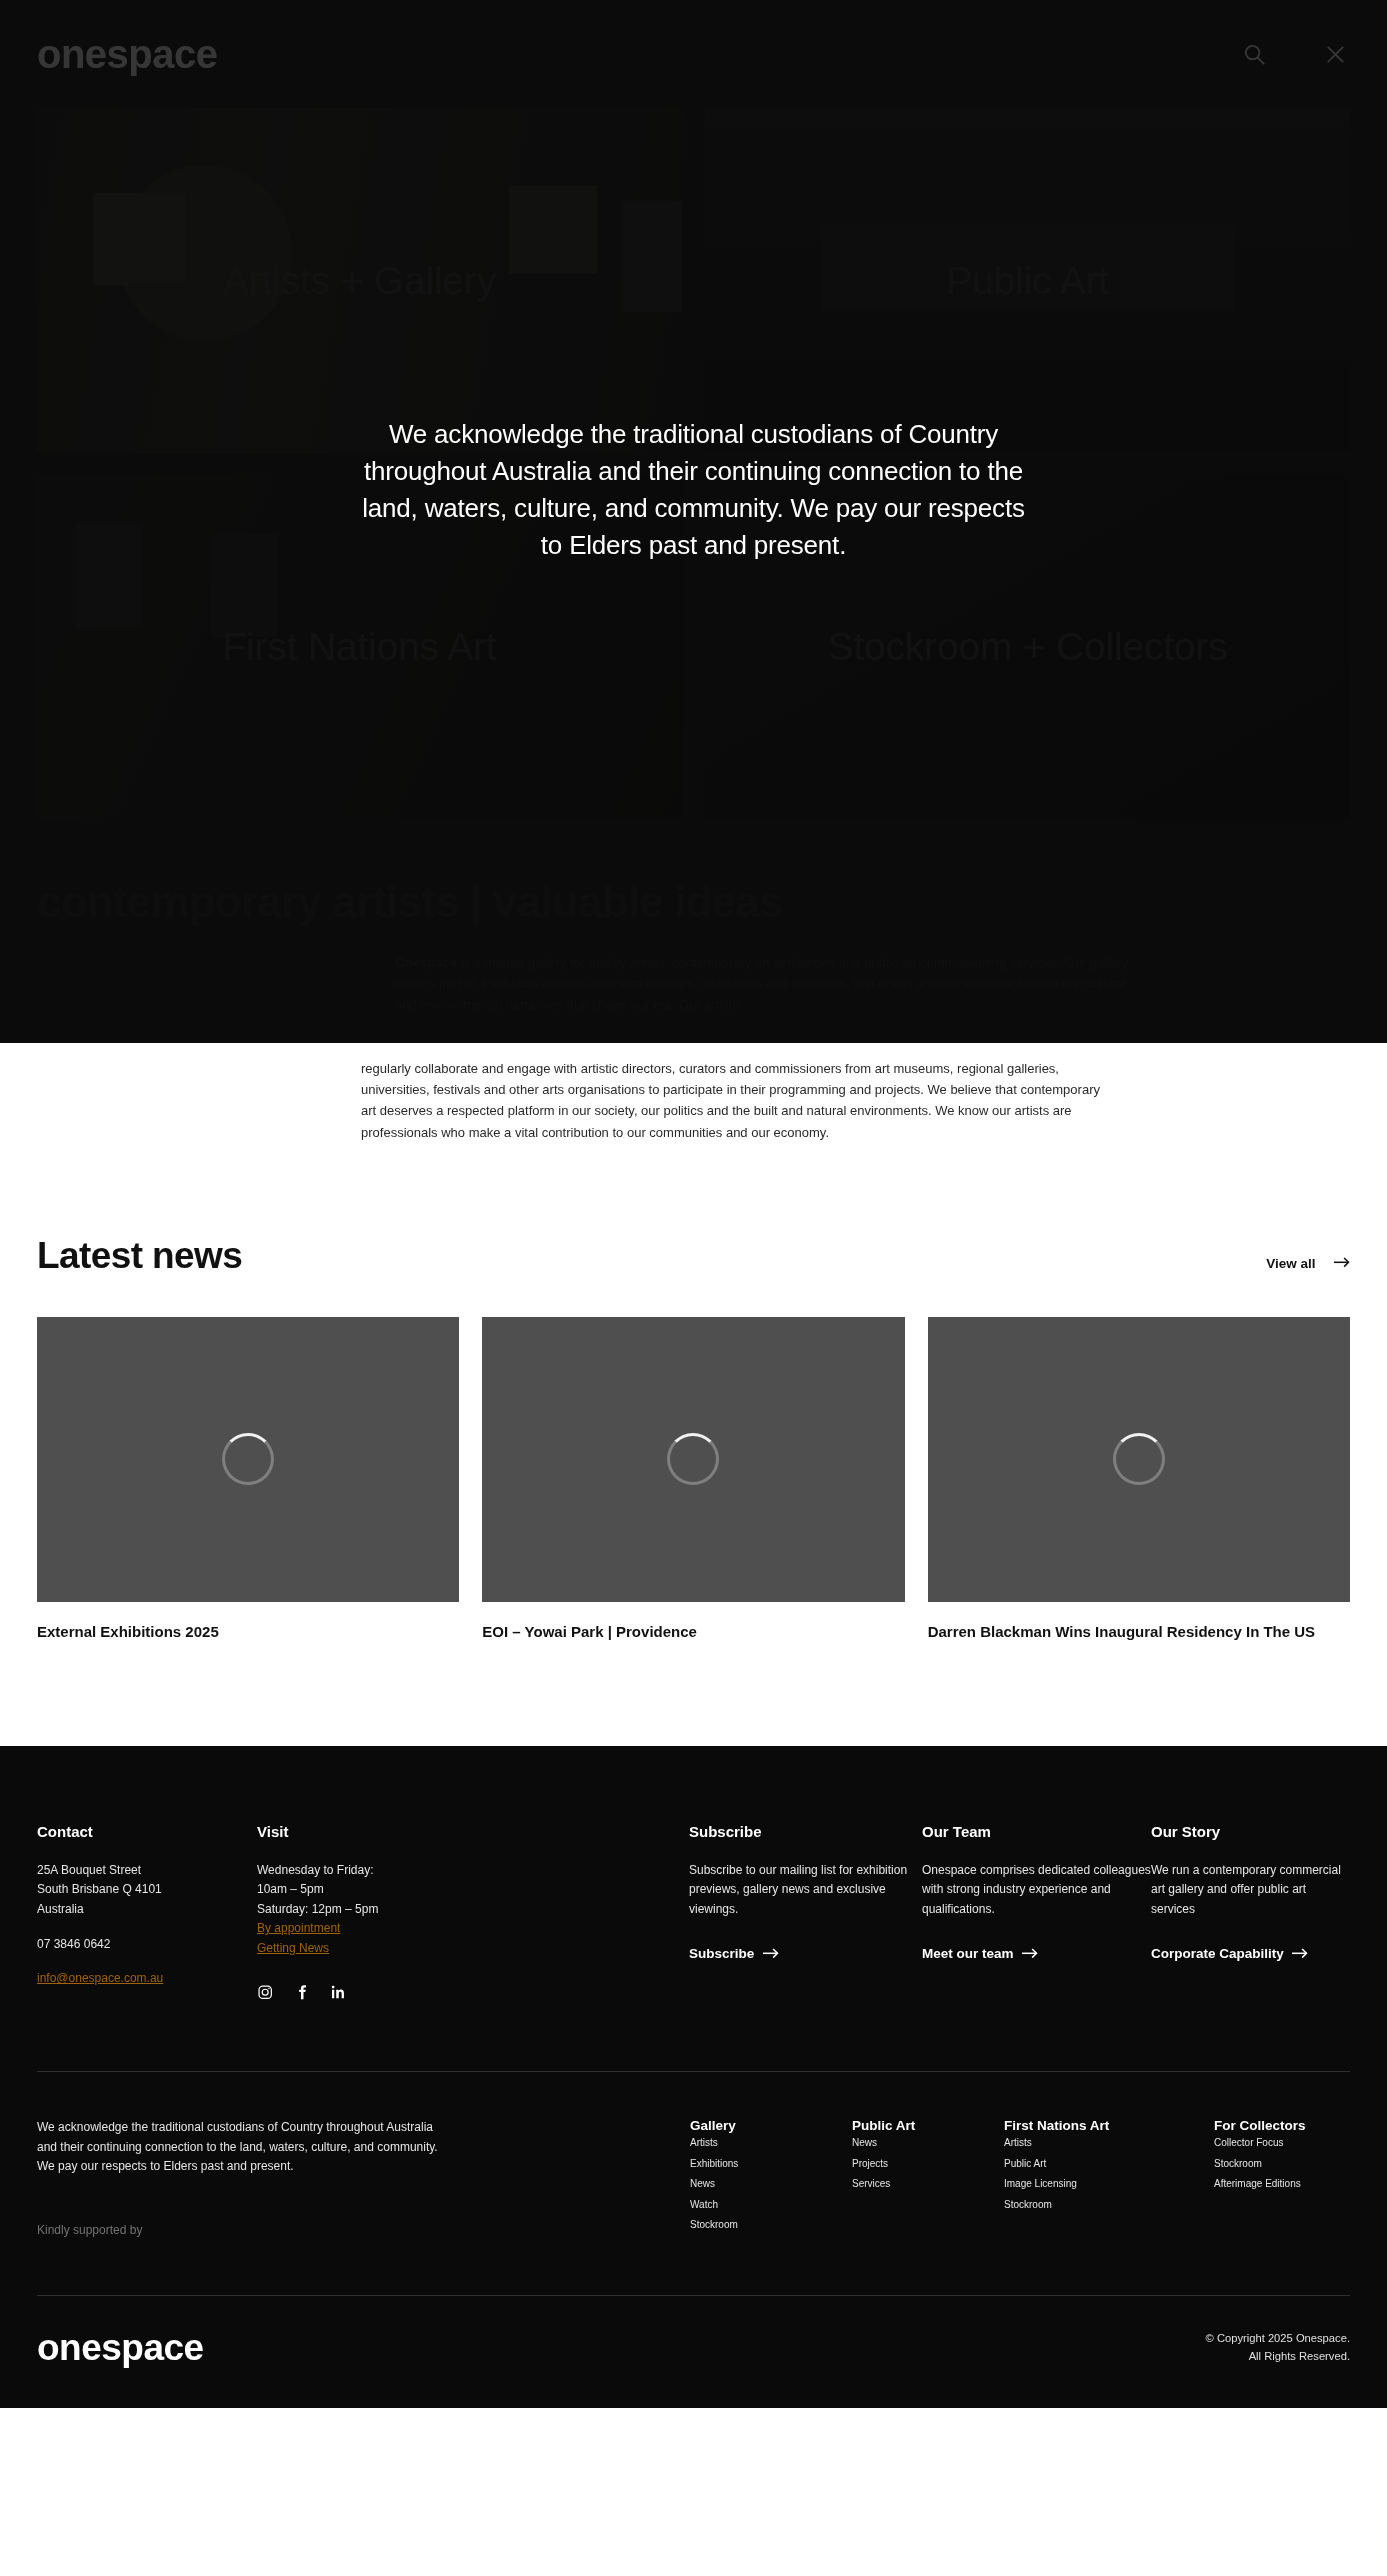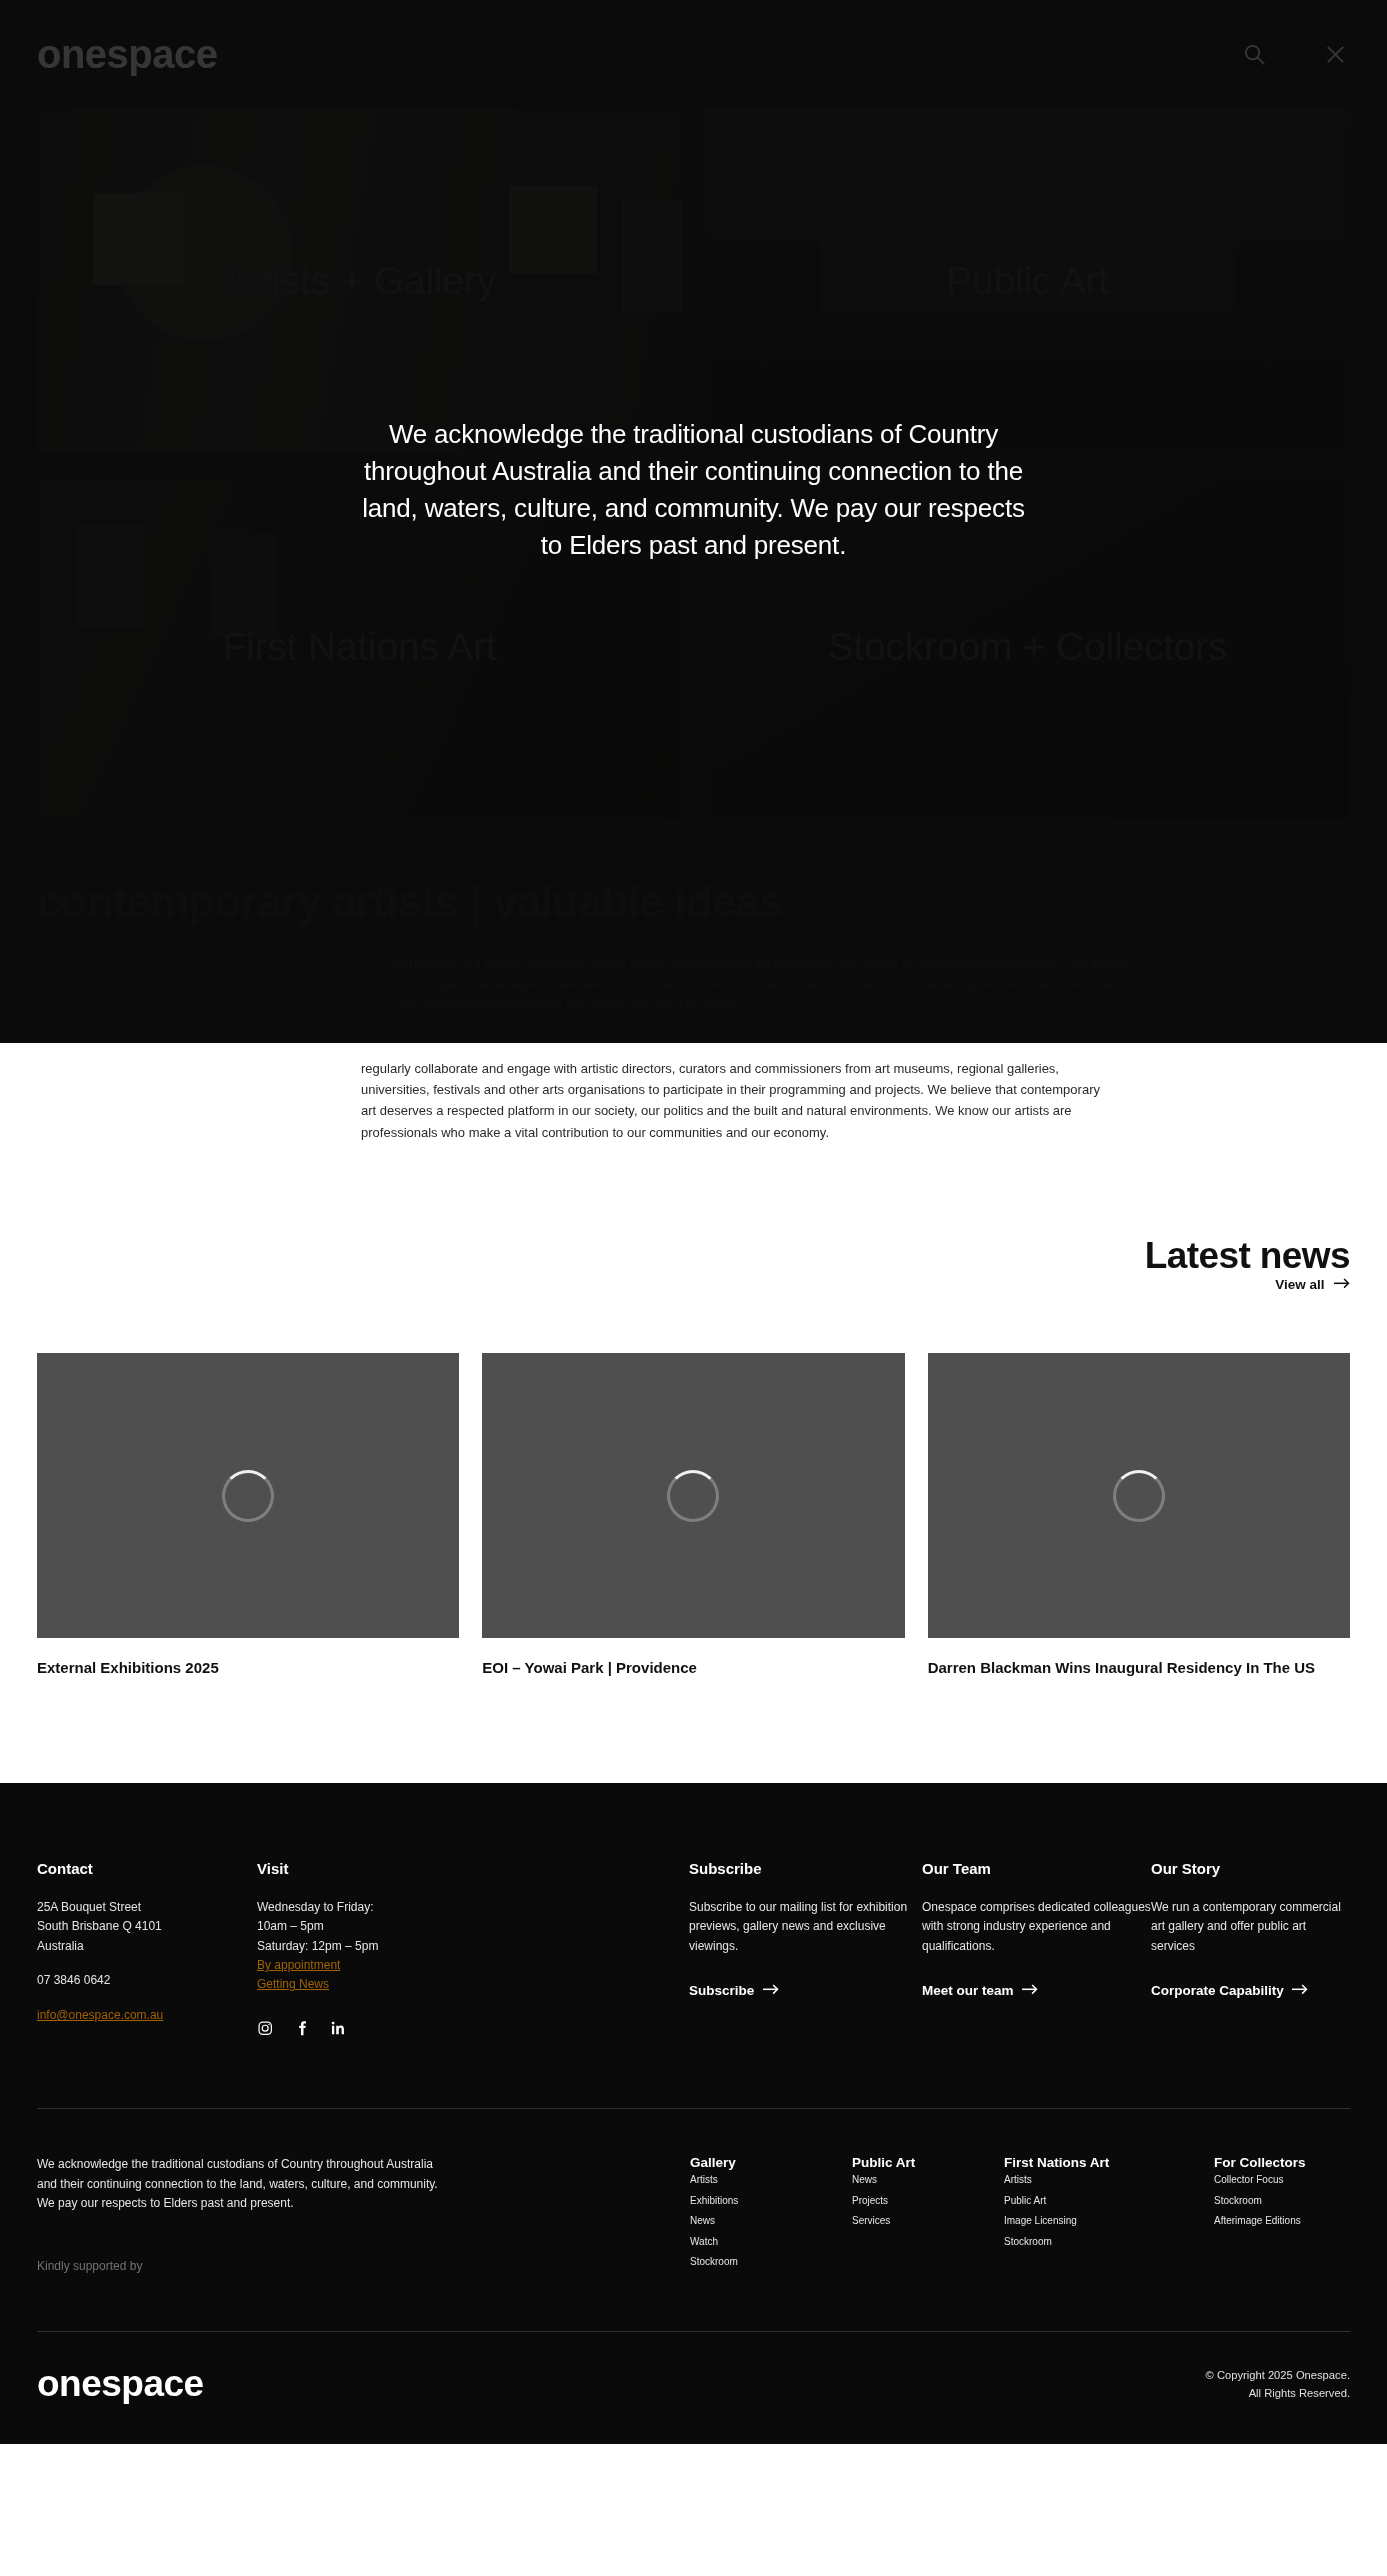--- a/index.html
+++ b/index.html
@@ -171,33 +171,32 @@
   
   .news {
     width: 1387px;
     background: #ffffff;
     padding: 92px 37px 0;
   }
   .news-head {
     display: flex;
     align-items: flex-end;
     justify-content: space-between;
-    padding-bottom: 56px;
-    flex-direction: column;
+    padding-bottom: 40px;
   }
   .news-title {
     font-size: 37px;
     font-weight: 700;
     letter-spacing: -0.6px;
     color: #111;
   }
   .view-all {
     display: flex;
     align-items: center;
-    gap: 9px;
+    gap: 18px;
     font-size: 13.5px;
     font-weight: 700;
     color: #111;
     cursor: pointer;
     margin-bottom: 5.8px;
   }
   .news-grid {
     display: grid;
     grid-template-columns: repeat(3, 1fr);
     gap: 23px;

